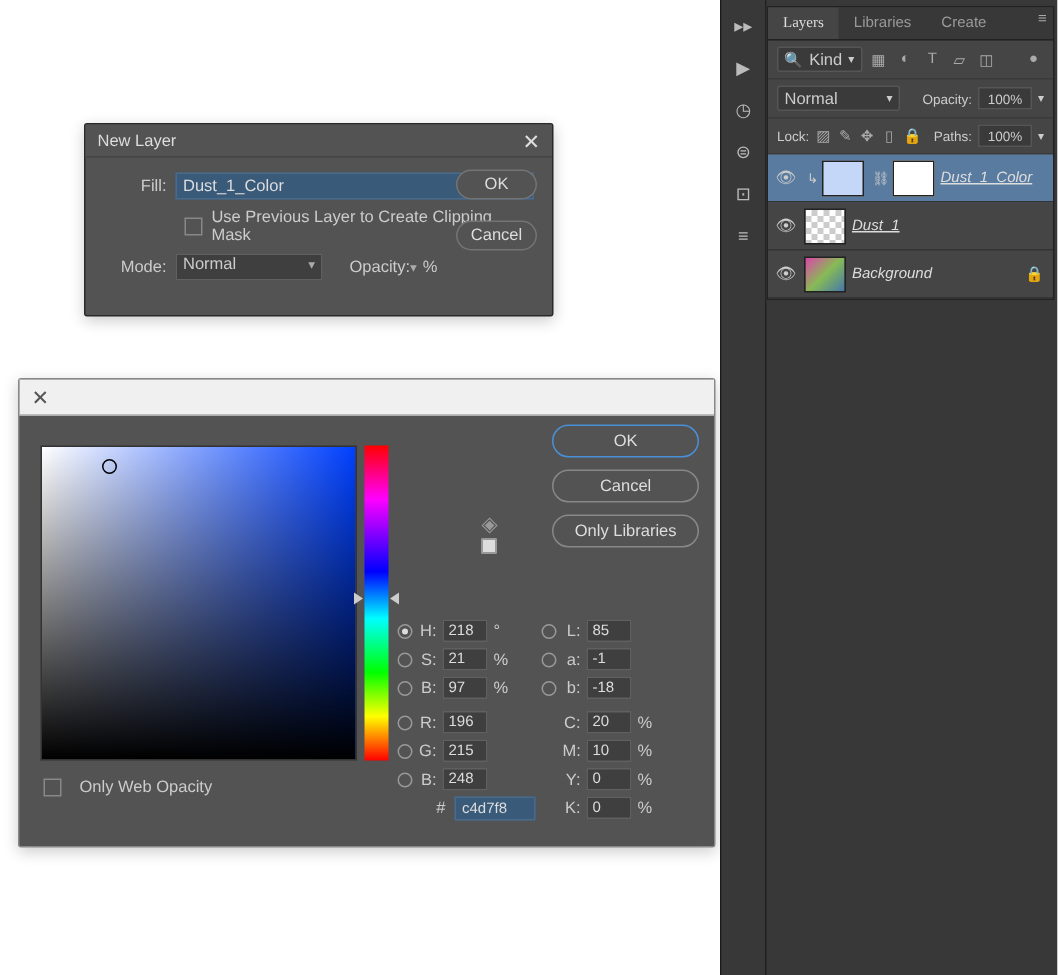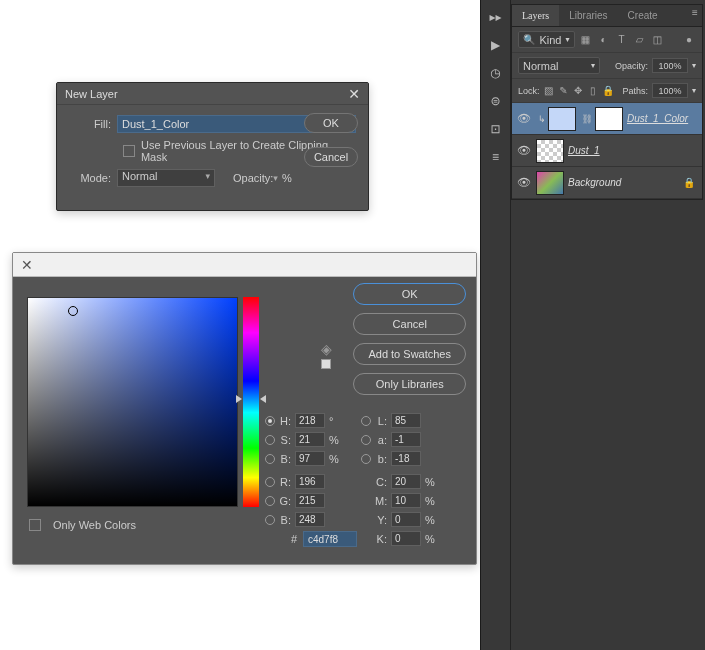--- a/index.html
+++ b/index.html
@@ -124,21 +124,20 @@
     <div class="cp-hue">
       <div class="arrow-l"></div>
       <div class="arrow-r"></div>
     </div>
     <span class="cp-cube">◈</span>
     <span class="cp-tiny"></span>
 
     <div class="cp-btns">
       <button class="cp-btn focus">OK</button>
       <button class="cp-btn">Cancel</button>
-      <button class="cp-btn">Add to Swatches</button>
       <button class="cp-btn">Only Libraries</button>
     </div>
 
     <div class="cp-vals">
       <div class="vrow">
         <div class="vcol">
             <span class="radio on"></span>
             <span class="vlbl">H:</span>
             <input class="vin" value="218" style="">
             <span class="vunit">°</span>
@@ -228,21 +227,21 @@
             <span style="width:10px"></span>
             <span class="vlbl">K:</span>
             <input class="vin" value="0" style="">
             <span class="vunit">%</span>
           </div>
       </div>
     </div>
 
     <div class="cp-web">
       <span class="nl-check"></span>
-      <span>Only Web Colors</span>
+      <span>Only Web Opacity</span>
     </div>
   </div>
 </div>
 
 <div class="right">
   <div class="toolcol">
     <span class="tico">▸▸</span>
     <span class="tico">▶</span>
     <span class="tico">◷</span>
     <span class="tico">⊜</span>

